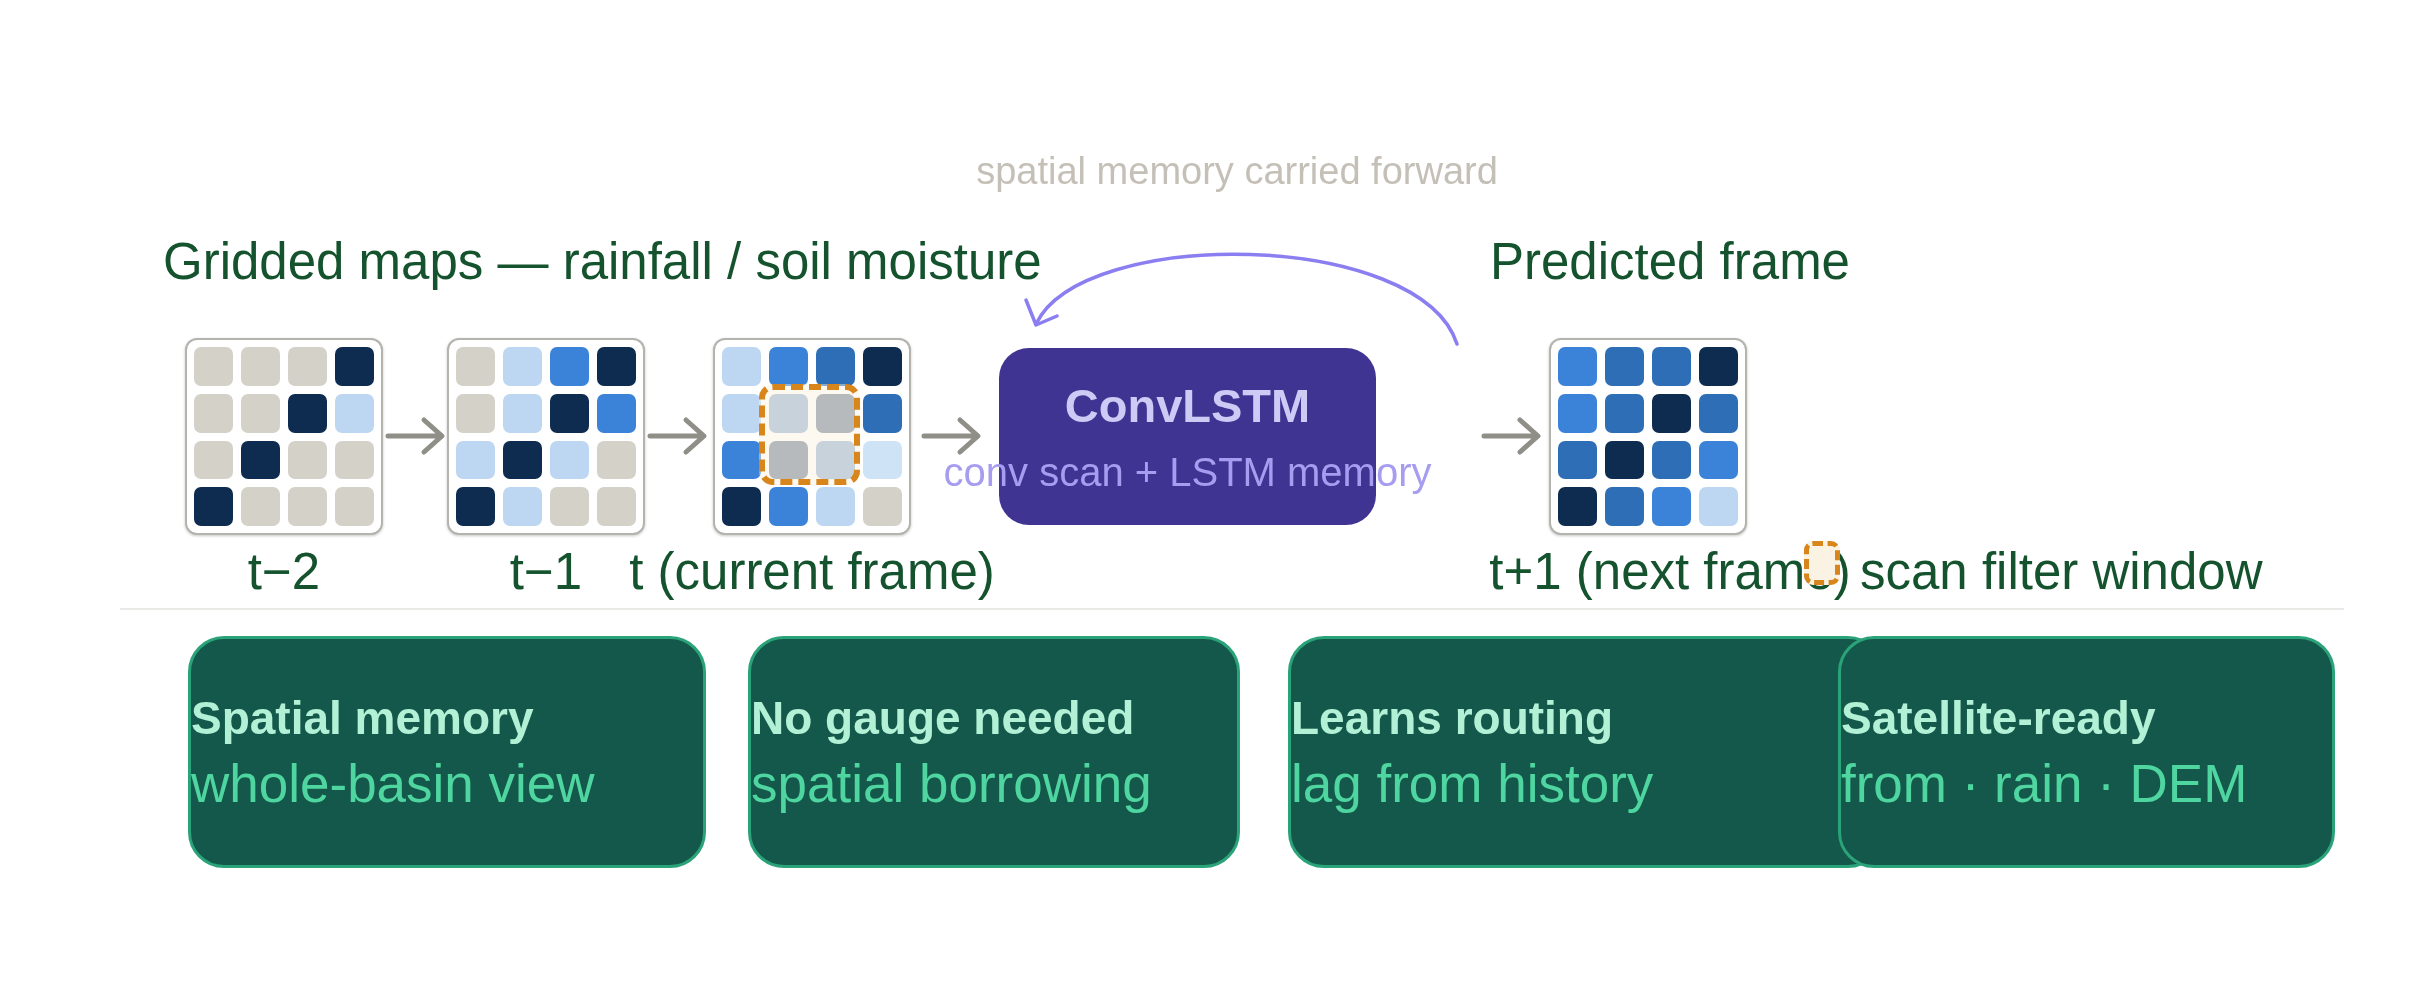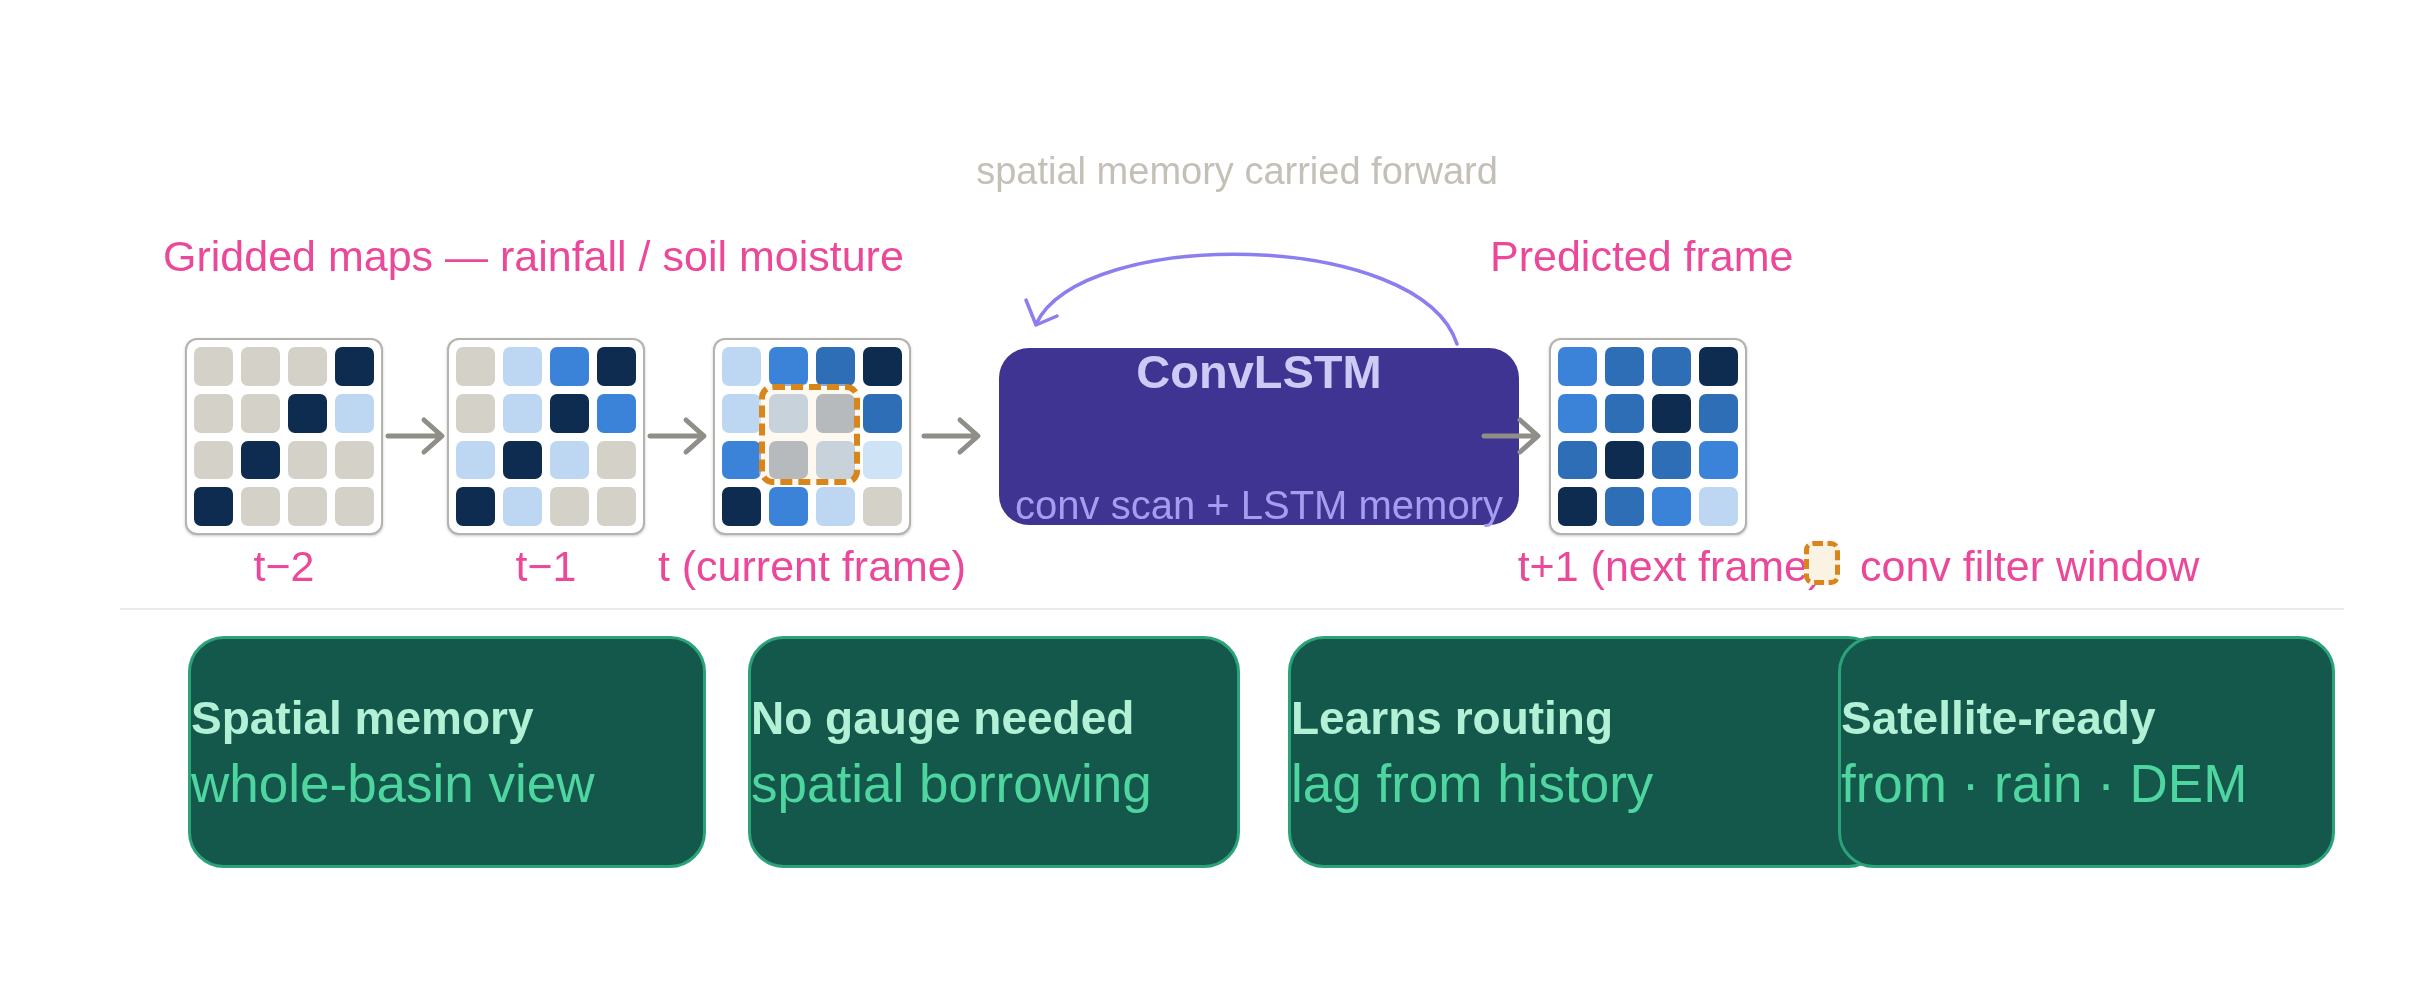--- a/index.html
+++ b/index.html
@@ -7,22 +7,22 @@
     position:relative;
     width:2415px;height:982px;
     background:#ffffff;
     font-family:"Liberation Sans","DejaVu Sans",sans-serif;
     overflow:hidden;
   }
   .abs{position:absolute;}
 
   
   .gray-label{
-    color:#ec4899;
-    font-size:43px;
+    color:#14532d;
+    font-size:51px;
     font-weight:500;
     white-space:nowrap;
   }
   .caption{
     color:#c5c0b7;
     font-size:38px;
     font-weight:500;
     white-space:nowrap;
     transform:translateX(-50%);
   }
@@ -55,25 +55,25 @@
     background:rgba(250,242,224,0.45);
   }
 
   
   .flow-arrow{width:66px;height:44px;}
   .flow-arrow path{stroke:#8f8e87;stroke-width:5;fill:none;stroke-linecap:round;stroke-linejoin:round;}
 
   
   .convlstm{
     left:999px;top:348px;
-    width:520px;height:177px;
+    width:377px;height:177px;
     background:#3f3492;
     border-radius:30px;
     display:flex;flex-direction:column;
-    align-items:center;justify-content:space-between;
+    align-items:center;justify-content:center;
     gap:23px;
   }
   .convlstm .title{
     color:#cdcbf6;
     font-size:47px;font-weight:bold;
     line-height:1;
   }
   .convlstm .subtitle{
     color:#a69df1;
     font-size:40px;font-weight:500;
@@ -235,21 +235,21 @@
       <div class="cell" style="background: rgb(45, 110, 183);"></div>
       <div class="cell" style="background: rgb(59, 130, 217);"></div>
       <div class="cell" style="background: rgb(14, 43, 80);"></div>
       <div class="cell" style="background: rgb(45, 110, 183);"></div>
       <div class="cell" style="background: rgb(59, 130, 217);"></div>
       <div class="cell" style="background: rgb(189, 215, 243);"></div>
     </div>
   <div class="abs gray-label centered" style="left:1670px;top:542px;">t+1 (next frame)</div>
 
   <div class="abs legend-swatch"></div>
-  <div class="abs gray-label" style="left:1860px;top:542px;">conv filter window</div>
+  <div class="abs gray-label" style="left:1860px;top:542px;">scan filter window</div>
 
   <div class="abs divider"></div>
 
   <div class="abs card" style="left:188px;width:518px;">
     <div class="card-title">Spatial memory</div>
     <div class="card-subtitle">whole-basin view</div>
   </div>
   <div class="abs card" style="left:748px;width:492px;">
     <div class="card-title">No gauge needed</div>
     <div class="card-subtitle">spatial borrowing</div>

